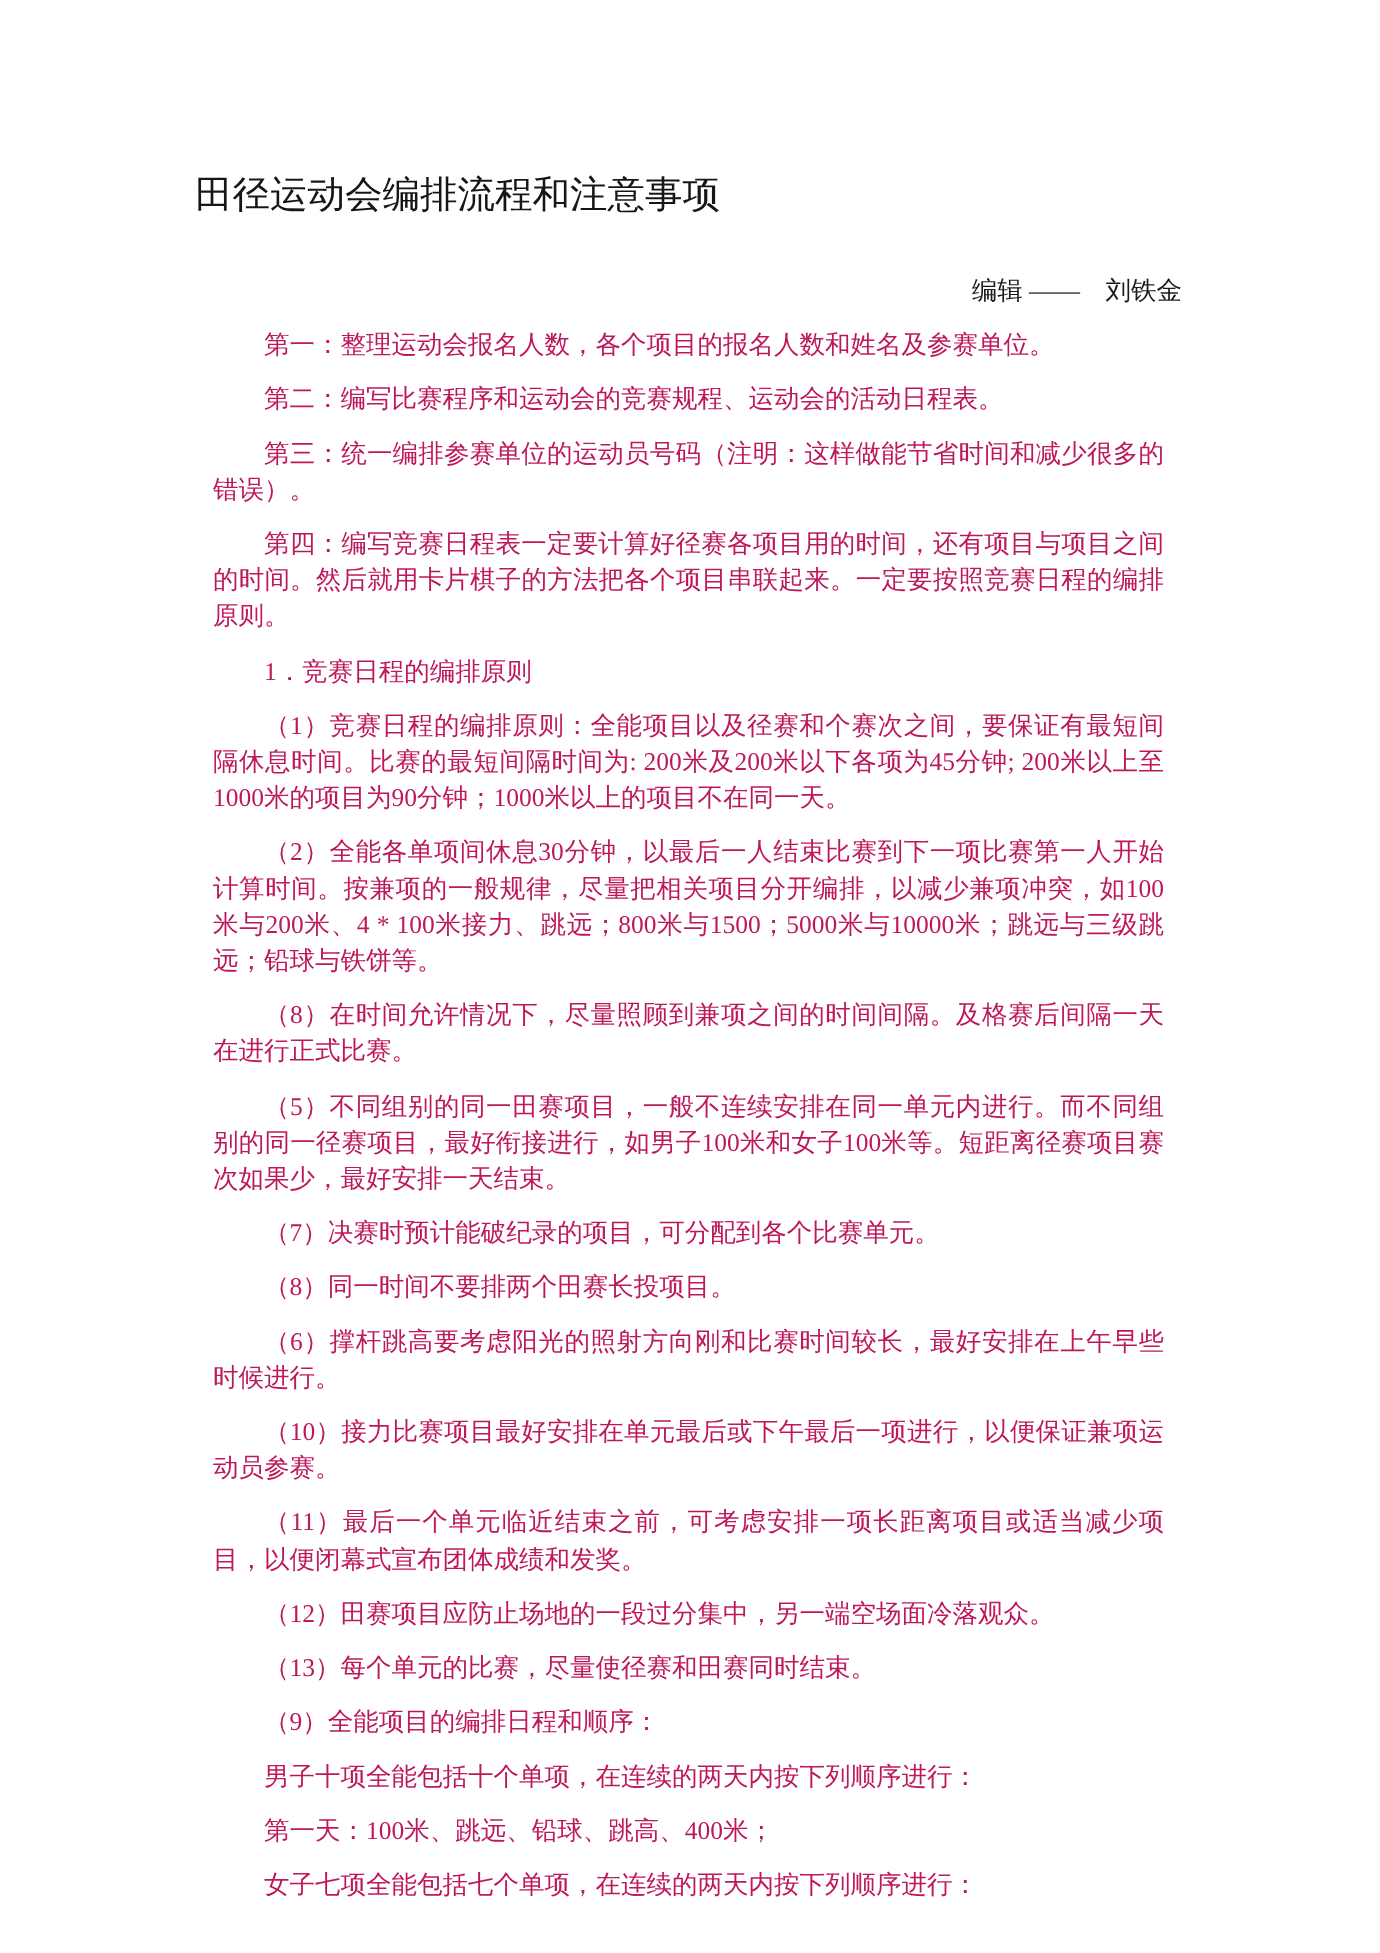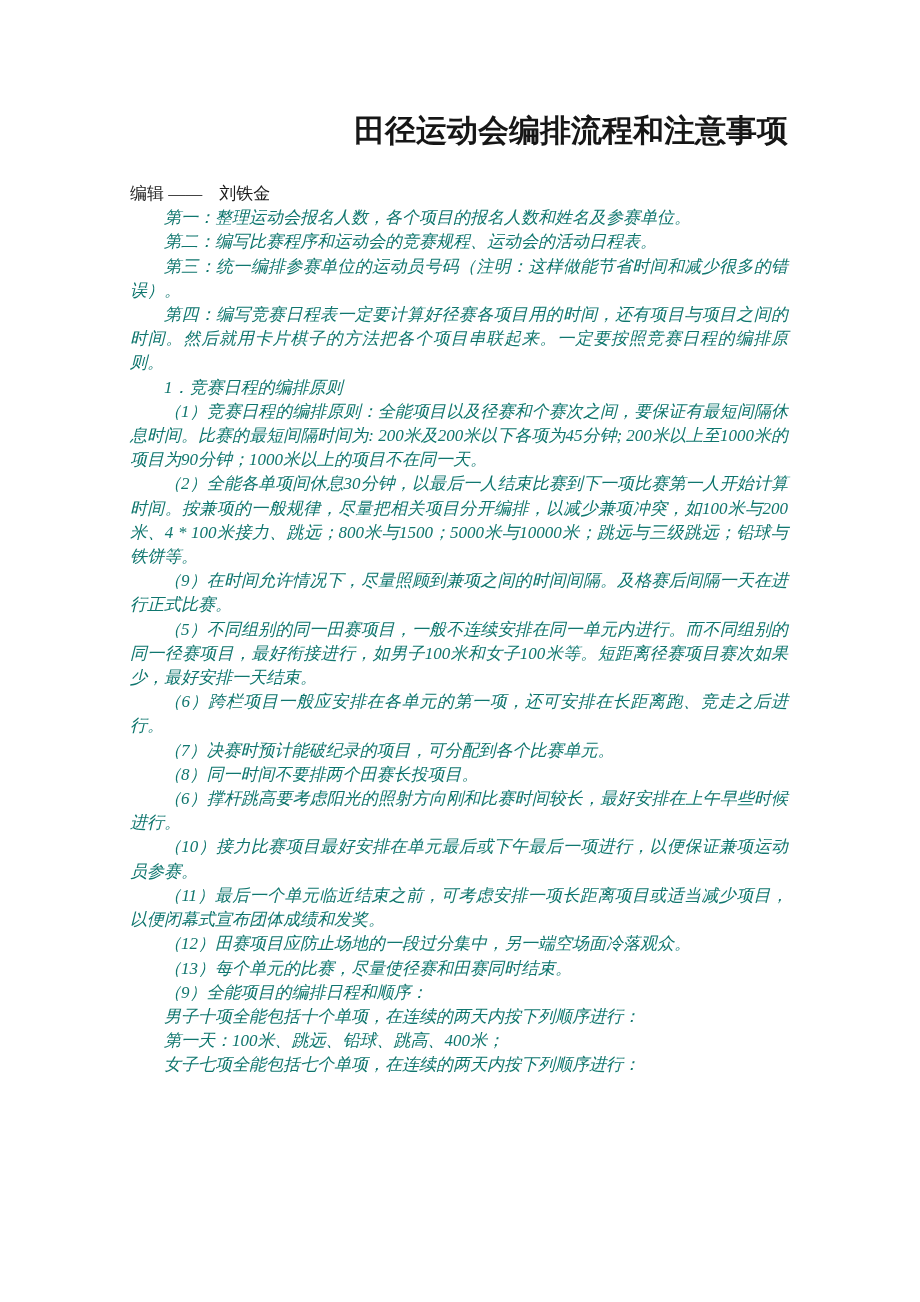--- a/index.html
+++ b/index.html
@@ -16,61 +16,60 @@
   }
   .page {
     box-sizing: border-box;
     width: 920px;
     height: 1302px;
     padding: 112px 132px 0 130px;
     background: #ffffff;
   }
   .title {
     margin: 0;
-    font-size: 31px;
-    font-weight: 700;
+    font-size: 25px;
+    font-weight: 400;
     line-height: 37px;
-    text-align: right;
+    text-align: left;
     letter-spacing: 0px;
     color: #161616;
   }
   .byline {
     margin-top: 33px;
     font-size: 17px;
     line-height: 24.2px;
+    text-align: right;
     white-space: pre;
     color: #1b1b1b;
   }
   .content p {
-    margin: 0;
+    margin: 12px;
     font-size: 17px;
     line-height: 24.2px;
     text-indent: 2em;
     text-align: justify;
-    color: #0f766e;
-    font-style: italic;
+    color: #be185d;
   }
 </style>
 </head>
 <body>
 
 <div class="page">
   <h1 class="title">田径运动会编排流程和注意事项</h1>
   <div class="byline">编辑 ——　刘铁金</div>
   <div class="content">
     <p>第一：整理运动会报名人数，各个项目的报名人数和姓名及参赛单位。</p>
     <p>第二：编写比赛程序和运动会的竞赛规程、运动会的活动日程表。</p>
     <p>第三：统一编排参赛单位的运动员号码（注明：这样做能节省时间和减少很多的错误）。</p>
     <p>第四：编写竞赛日程表一定要计算好径赛各项目用的时间，还有项目与项目之间的时间。然后就用卡片棋子的方法把各个项目串联起来。一定要按照竞赛日程的编排原则。</p>
     <p>1．竞赛日程的编排原则</p>
     <p>（1）竞赛日程的编排原则：全能项目以及径赛和个赛次之间，要保证有最短间隔休息时间。比赛的最短间隔时间为: 200米及200米以下各项为45分钟; 200米以上至1000米的项目为90分钟；1000米以上的项目不在同一天。</p>
     <p>（2）全能各单项间休息30分钟，以最后一人结束比赛到下一项比赛第一人开始计算时间。按兼项的一般规律，尽量把相关项目分开编排，以减少兼项冲突，如100米与200米、4 * 100米接力、跳远；800米与1500；5000米与10000米；跳远与三级跳远；铅球与铁饼等。</p>
-    <p>（9）在时间允许情况下，尽量照顾到兼项之间的时间间隔。及格赛后间隔一天在进行正式比赛。</p>
+    <p>（8）在时间允许情况下，尽量照顾到兼项之间的时间间隔。及格赛后间隔一天在进行正式比赛。</p>
     <p>（5）不同组别的同一田赛项目，一般不连续安排在同一单元内进行。而不同组别的同一径赛项目，最好衔接进行，如男子100米和女子100米等。短距离径赛项目赛次如果少，最好安排一天结束。</p>
-    <p>（6）跨栏项目一般应安排在各单元的第一项，还可安排在长距离跑、竞走之后进行。</p>
     <p>（7）决赛时预计能破纪录的项目，可分配到各个比赛单元。</p>
     <p>（8）同一时间不要排两个田赛长投项目。</p>
     <p>（6）撑杆跳高要考虑阳光的照射方向刚和比赛时间较长，最好安排在上午早些时候进行。</p>
     <p>（10）接力比赛项目最好安排在单元最后或下午最后一项进行，以便保证兼项运动员参赛。</p>
     <p>（11）最后一个单元临近结束之前，可考虑安排一项长距离项目或适当减少项目，以便闭幕式宣布团体成绩和发奖。</p>
     <p>（12）田赛项目应防止场地的一段过分集中，另一端空场面冷落观众。</p>
     <p>（13）每个单元的比赛，尽量使径赛和田赛同时结束。</p>
     <p>（9）全能项目的编排日程和顺序：</p>
     <p>男子十项全能包括十个单项，在连续的两天内按下列顺序进行：</p>
     <p>第一天：100米、跳远、铅球、跳高、400米；</p>

